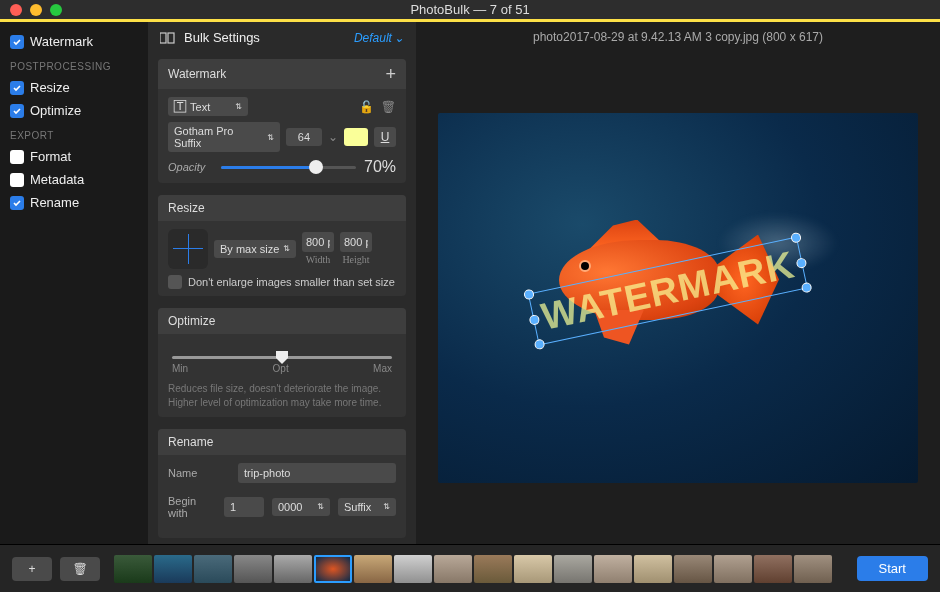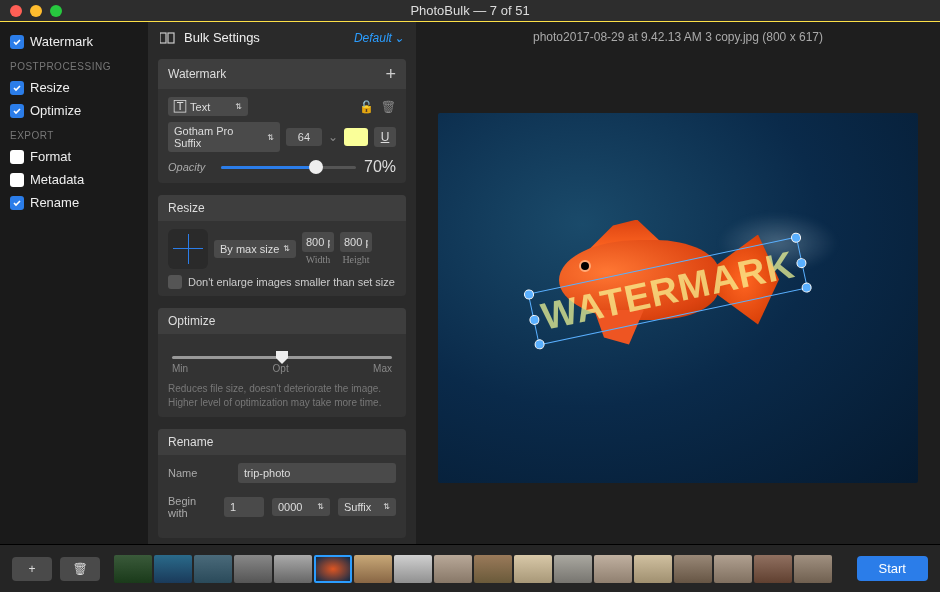--- a/index.html
+++ b/index.html
@@ -1,19 +1,19 @@
 <!DOCTYPE html>
 <html><head>
 <meta charset="utf-8">
 <style>
 * { margin: 0; padding: 0; box-sizing: border-box; font-family: -apple-system, BlinkMacSystemFont, "Segoe UI", sans-serif; }
 body { background: #1e1e1e; color: #ccc; width: 940px; height: 592px; overflow: hidden; display: flex; flex-direction: column; font-size: 12px; }
 
 
-.titlebar { height: 22px; background: #2d2d2d; display: flex; align-items: center; position: relative; border-bottom: 1px solid #fde047; }
+.titlebar { height: 22px; background: #2d2d2d; display: flex; align-items: center; position: relative; border-bottom: 3px solid #fde047; }
 .traffic-lights { display: flex; gap: 8px; padding-left: 10px; }
 .tl { width: 12px; height: 12px; border-radius: 50%; }
 .tl.red { background: #ff5f56; } .tl.yellow { background: #ffbd2e; } .tl.green { background: #27c93f; }
 .title { position: absolute; left: 0; right: 0; text-align: center; color: #ddd; font-size: 13px; }
 
 
 .main { flex: 1; display: flex; min-height: 0; justify-content: space-between; }
 
 
 .sidebar { width: 148px; background: #1a1a1a; padding: 8px 0; }

